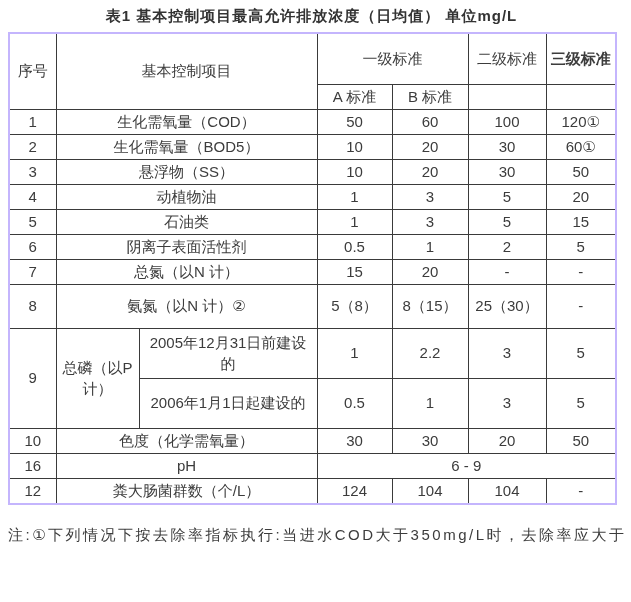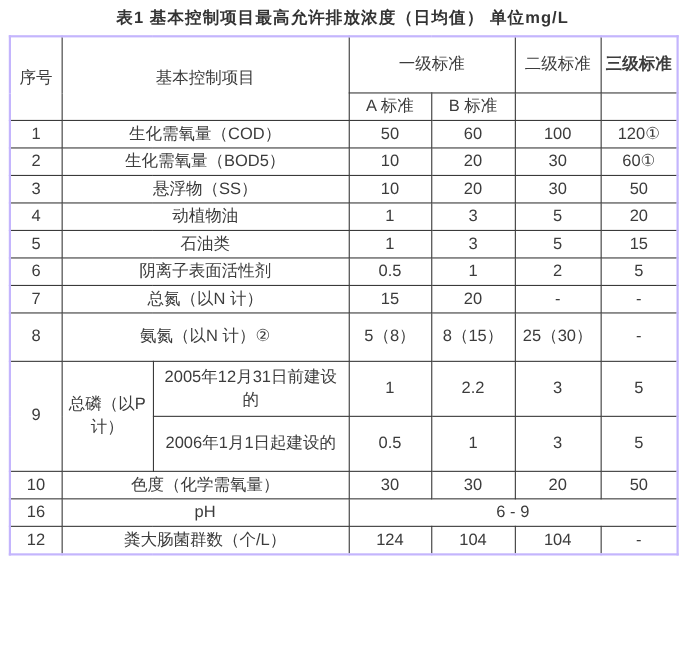--- a/index.html
+++ b/index.html
@@ -209,15 +209,16 @@
         <td colspan="2">粪大肠菌群数（个/L）</td>
         <td>124</td>
         <td>104</td>
         <td>104</td>
         <td>-</td>
       </tr>
     </tbody>
   </table>
 
   <div class="notes">
+    <div class="note-line justified">注:①下列情况下按去除率指标执行:当进水COD大于350mg/L时，去除率应大于</div>
   </div>
 
 </div>
 
 </body></html>

